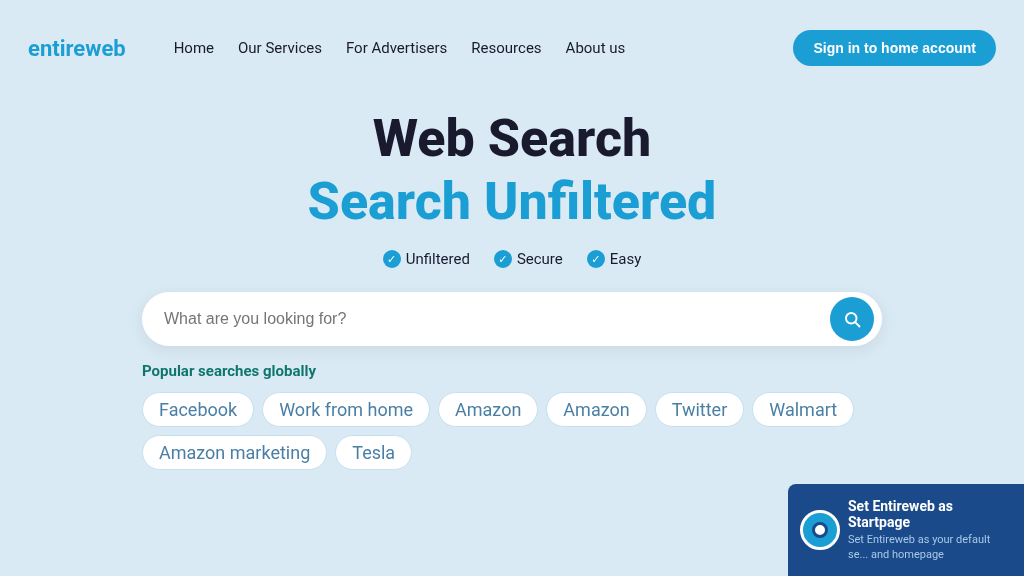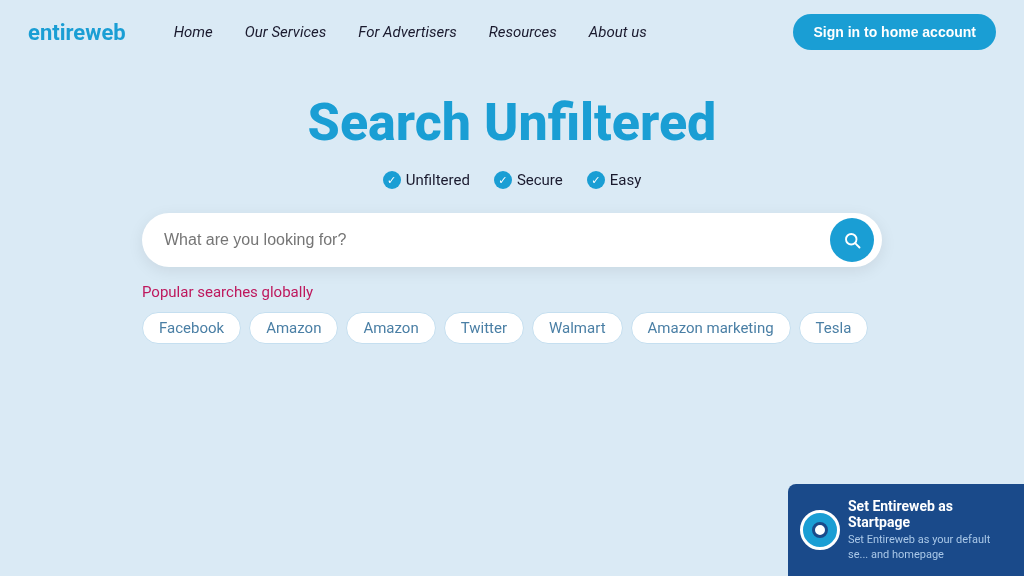--- a/index.html
+++ b/index.html
@@ -12,36 +12,36 @@
     }
 
     
     nav {
       display: flex;
       align-items: center;
       padding: 14px 28px;
       background: #daeaf5;
       position: relative;
       z-index: 10;
+      margin-top: 16px;
     }
     .logo {
       font-size: 22px;
       font-weight: 700;
       color: #1a1a2e;
       margin-right: 48px;
       white-space: nowrap;
     }
     .logo span {
       color: #1a9ed4;
     }
     .nav-links {
       display: flex;
-      gap: 32px;
+      gap: 24px;
       flex: 1;
-      font-style: italic;
     }
     .nav-link {
       font-size: 15px;
       color: #1a1a2e;
       text-decoration: none;
       cursor: pointer;
     }
     .sign-in-btn {
       background-color: #1a9ed4;
       color: white;
@@ -145,38 +145,37 @@
       stroke-width: 2.5;
       stroke-linecap: round;
     }
 
     
     .popular-section {
       width: 740px;
     }
     .popular-title {
       font-size: 15px;
-      font-weight: 400;
-      color: #be185d;
-      margin-bottom: 4px;
+      font-weight: 700;
+      color: #0f766e;
+      margin-bottom: 12px;
     }
     .tags {
       display: flex;
       flex-wrap: wrap;
       gap: 8px;
     }
     .tag {
       background: white;
       border: 1px solid #c5dff0;
       border-radius: 20px;
       padding: 6px 16px;
-      font-size: 15px;
+      font-size: 18px;
       color: #4a7fa5;
       cursor: pointer;
-      margin-top: 7px;
     }
 
     
     .startpage-widget {
       position: fixed;
       bottom: 0;
       right: 0;
       background: #1a4a8a;
       color: white;
       padding: 14px 16px 14px 60px;
@@ -227,20 +226,21 @@
     <a class="nav-link">Home</a>
     <a class="nav-link">Our Services</a>
     <a class="nav-link">For Advertisers</a>
     <a class="nav-link">Resources</a>
     <a class="nav-link">About us</a>
   </div>
   <button class="sign-in-btn">Sign in to home account</button>
 </nav>
 
 <div class="hero">
+  <div class="hero-title">Web Search</div>
   <div class="hero-subtitle">Search Unfiltered</div>
 
   <div class="badges">
     <div class="badge">
       <div class="badge-check">✓</div>
       <span>Unfiltered</span>
     </div>
     <div class="badge">
       <div class="badge-check">✓</div>
       <span>Secure</span>
@@ -258,20 +258,21 @@
         <circle cx="11" cy="11" r="7"></circle>
         <line x1="16.5" y1="16.5" x2="22" y2="22"></line>
       </svg>
     </button>
   </div>
 
   <div class="popular-section">
     <div class="popular-title">Popular searches globally</div>
     <div class="tags">
       <span class="tag">Facebook</span>
+      <span class="tag">Work from home</span>
       <span class="tag">Amazon</span>
       <span class="tag">Amazon</span>
       <span class="tag">Twitter</span>
       <span class="tag">Walmart</span>
       <span class="tag">Amazon marketing</span>
       <span class="tag">Tesla</span>
     </div>
   </div>
 </div>
 

